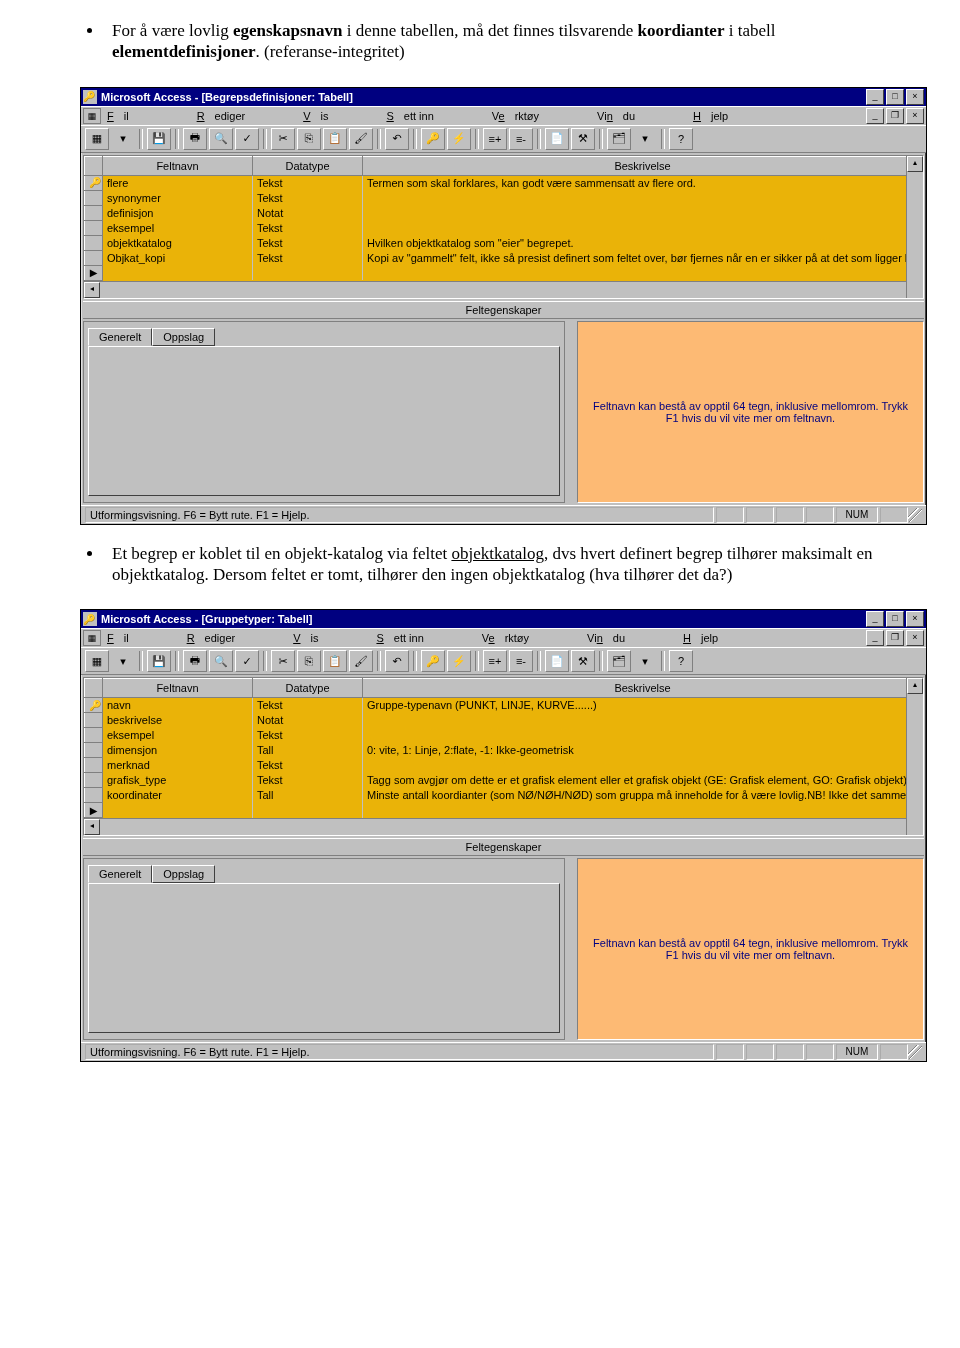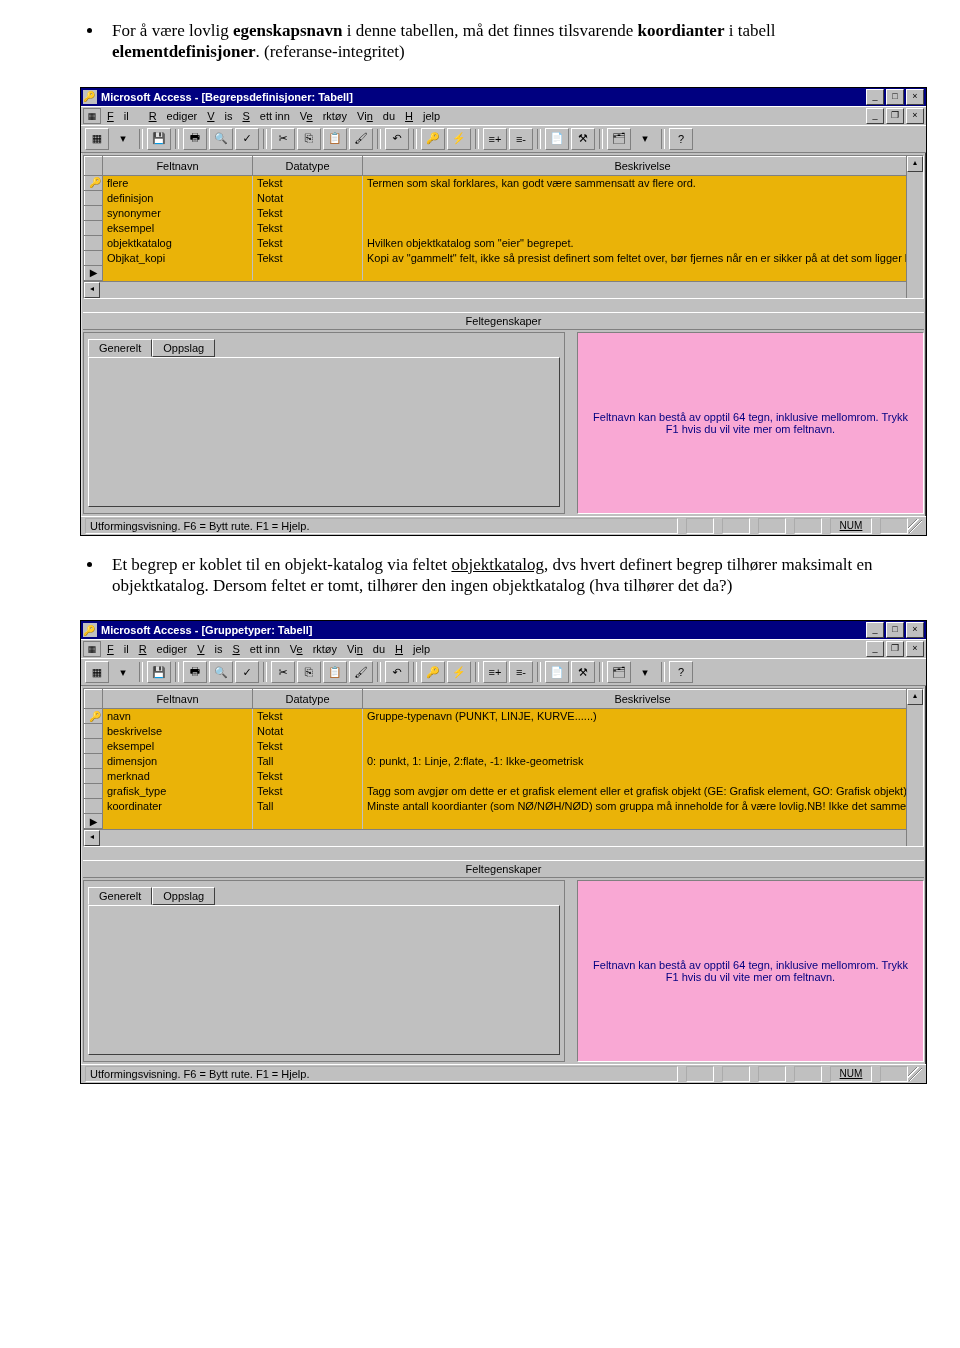--- a/index.html
+++ b/index.html
@@ -84,21 +84,21 @@
     height: 18px;
     padding: 0 2px;
     border-top: 1px solid #fff;
   }
   .secondbar .sb-icon {
     width: 16px; height: 14px; background: #c0c0c0;
     border: 1px solid #808080; margin-right: 4px;
     display:flex;align-items:center;justify-content:center;font-size:9px;
   }
   .menubar span { margin-right: 10px; font-size: 11px; }
-  .menubar { flex: 1; display: flex; align-items: center; padding-left: 2px;}
+  .menubar { flex: 1; display: flex; align-items: center; padding-left: 2px; gap: 48px;}
   .menubar .ul { text-decoration: underline; }
 
   .toolbar {
     background: #c0c0c0;
     height: 26px;
     display: flex; align-items: center;
     padding: 0 4px;
     gap: 2px;
     border-top: 1px solid #fff;
     border-bottom: 1px solid #808080;
@@ -178,21 +178,21 @@
   .grid-scroll-bottom .sbtn {
     width: 14px; height: 14px; background: #c0c0c0;
     border: 1px solid #fff; border-right-color:#404040; border-bottom-color:#404040;
     font-size: 8px; text-align: center; line-height: 12px;
   }
 
   .feltegenskaper-bar {
     background: #c0c0c0; text-align: center; font-size: 11px;
     padding: 2px 0;
     border-top: 1px solid #fff; border-bottom: 1px solid #808080;
-    margin: 13px 2px 0 2px;
+    margin: 2px 2px 0 2px;
   }
 
   .lower-pane {
     display: flex;
     margin: 2px;
     gap: 12px;
     height: 182px;
   }
   .lp-left {
     width: 480px;
@@ -212,39 +212,39 @@
     position: relative;
   }
   .tab.inactive { border-bottom-color: #404040; background: #c0c0c0; }
   .tab-body {
     border: 1px solid #fff;
     border-right-color:#404040; border-bottom-color:#404040;
     margin: 0 4px 4px 4px; height: 148px; background: #c0c0c0;
   }
   .lp-right {
     flex: 1;
-    background: #f9a8d4;
+    background: #fdba74;
     border: 1px solid #fff;
     border-left-color:#808080; border-top-color:#808080;
     display: flex; align-items: center; justify-content: center;
     color: #000080; font-size: 11px; text-align: center;
     padding: 0 12px;
   }
 
   .statusbar {
     height: 18px; background: #c0c0c0;
     display: flex; align-items: center;
     border-top: 1px solid #fff;
     font-size: 11px;
     padding: 0 4px;
   }
   .statusbar .st-main { flex: 1; border: 1px inset #fff; padding: 0 4px; height:14px; line-height:14px;}
   .statusbar .st-cell {
-    width: 26px; height: 14px; border: 1px inset #fff; margin-left: 8px;
-    text-align: center; line-height: 14px; font-size: 10px; text-decoration: underline;
+    width: 26px; height: 14px; border: 1px inset #fff; margin-left: 2px;
+    text-align: center; line-height: 14px; font-size: 10px;
   }
   .statusbar .st-cell.wide { width: 40px; }
   .grip {
     width: 14px; height: 14px;
     background:
       linear-gradient(135deg, transparent 0 6px, #808080 6px 7px, #fff 7px 8px, transparent 8px 10px, #808080 10px 11px, #fff 11px 12px, transparent 12px);
   }
 </style>
 </head>
 <body>
@@ -333,28 +333,28 @@
           <th>Beskrivelse</th>
         </tr>
         <tr>
               <td class="rowhdr">🔑</td>
               <td>flere</td>
               <td>Tekst</td>
               <td>Termen som skal forklares, kan godt være sammensatt av flere ord.</td>
             </tr>
         <tr>
               <td class="rowhdr"></td>
+              <td>synonymer</td>
+              <td>Tekst</td>
+              <td></td>
+            </tr>
+        <tr>
+              <td class="rowhdr"></td>
               <td>definisjon</td>
               <td>Notat</td>
-              <td></td>
-            </tr>
-        <tr>
-              <td class="rowhdr"></td>
-              <td>synonymer</td>
-              <td>Tekst</td>
               <td></td>
             </tr>
         <tr>
               <td class="rowhdr"></td>
               <td>eksempel</td>
               <td>Tekst</td>
               <td></td>
             </tr>
         <tr>
               <td class="rowhdr"></td>
@@ -509,21 +509,21 @@
         <tr>
               <td class="rowhdr"></td>
               <td>eksempel</td>
               <td>Tekst</td>
               <td></td>
             </tr>
         <tr>
               <td class="rowhdr"></td>
               <td>dimensjon</td>
               <td>Tall</td>
-              <td>0: punkt, 1: Linje, 2:flate, -1: Ikke-geometrisk</td>
+              <td>0: vite, 1: Linje, 2:flate, -1: Ikke-geometrisk</td>
             </tr>
         <tr>
               <td class="rowhdr"></td>
               <td>merknad</td>
               <td>Tekst</td>
               <td></td>
             </tr>
         <tr>
               <td class="rowhdr"></td>
               <td>grafisk_type</td>

